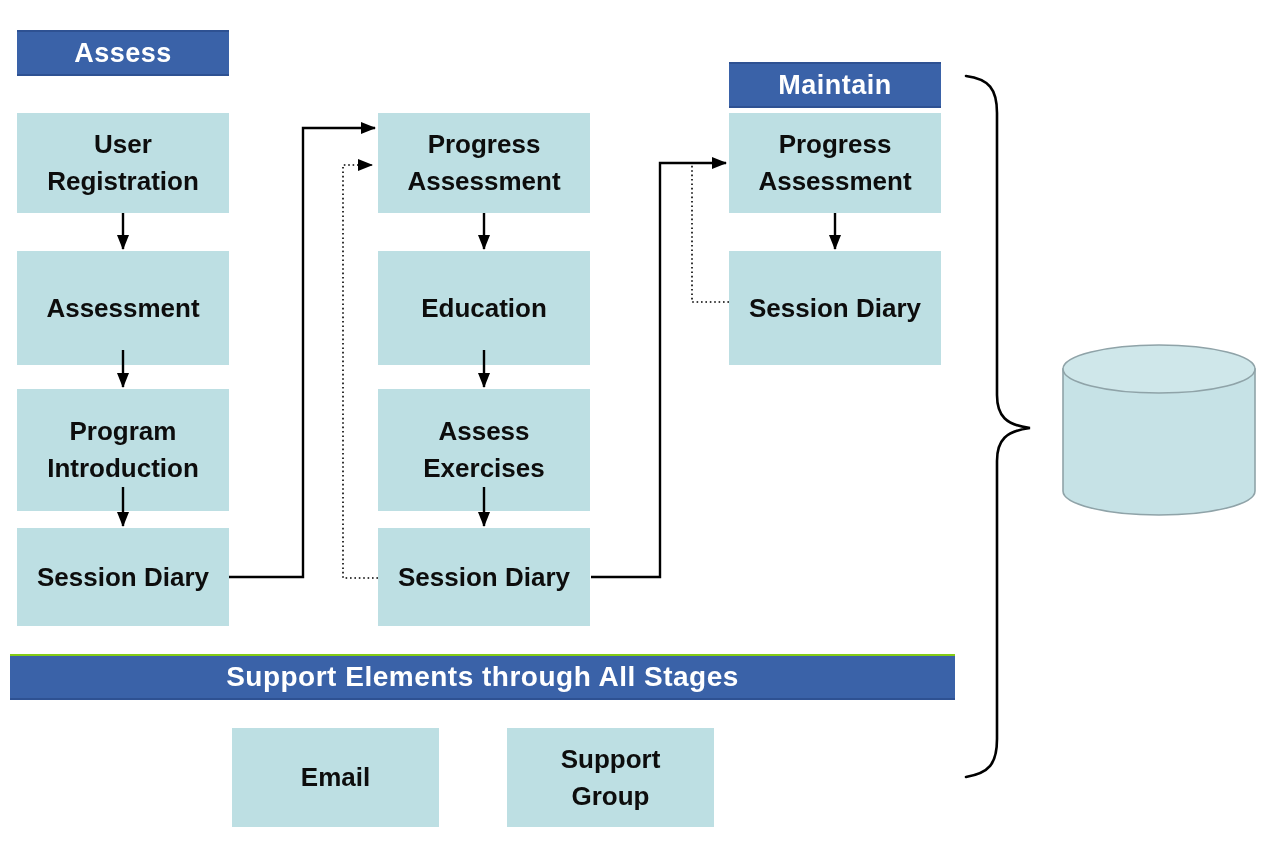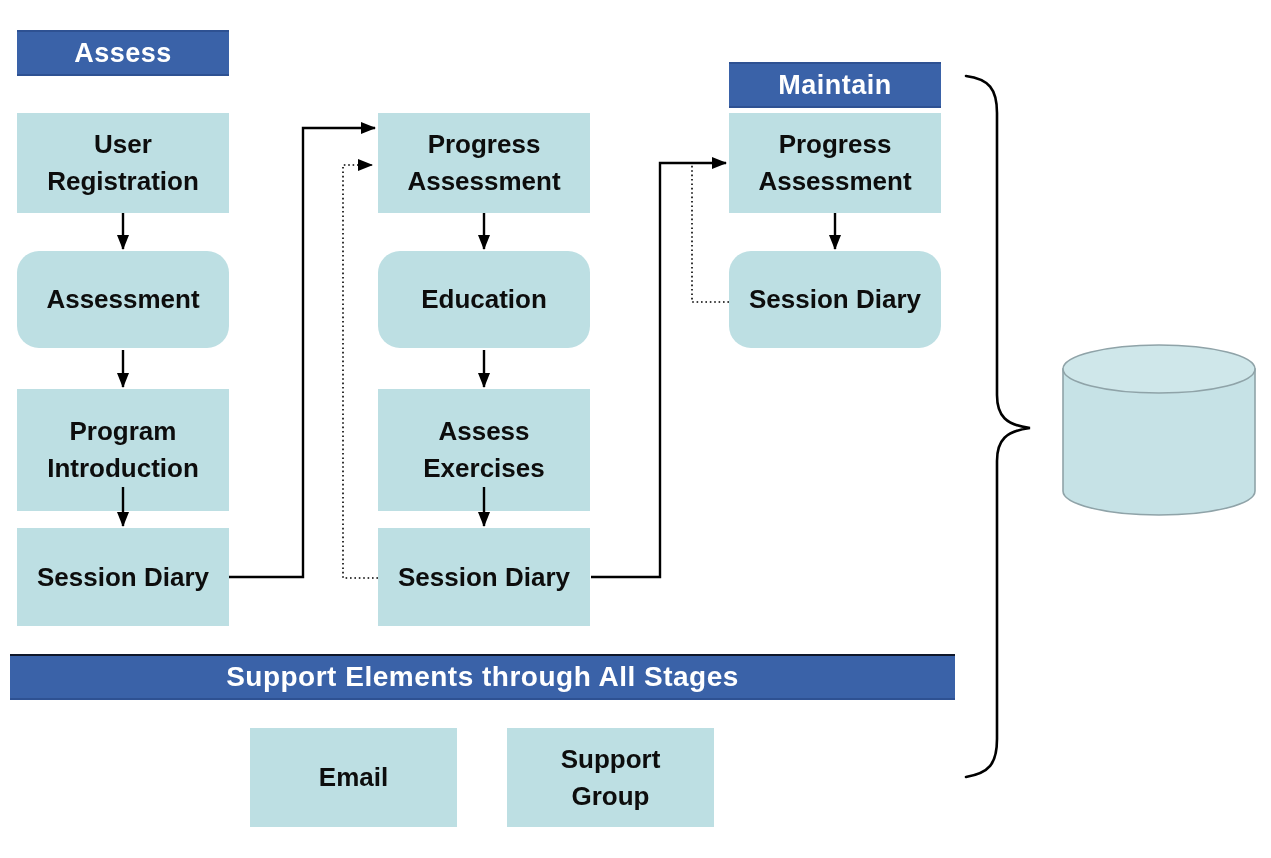--- a/index.html
+++ b/index.html
@@ -13,29 +13,29 @@
     color:#ffffff;font-size:27px;font-weight:700;
     display:flex;align-items:center;justify-content:center;letter-spacing:.5px;
   }
   .node{
     position:absolute;width:212px;background:#BDDFE3;color:#0D0D0D;
     font-size:26px;font-weight:700;line-height:37px;
     display:flex;align-items:center;justify-content:center;text-align:center;
     padding:8px 8px;box-sizing:border-box;
   }
   .r1{top:113px;height:100px;}
-  .r2{top:251px;height:97px;border-radius:22px;}
+  .r2{top:251px;height:114px;}
   .r3{top:389px;height:122px;}
   .r4{top:528px;height:98px;}
   .c1{left:17px;}
   .c2{left:378px;}
   .c3{left:729px;}
   .banner{
     position:absolute;left:10px;top:654px;width:945px;height:42px;
-    background:#3A62A8;border-top:2px solid #0f172a;border-bottom:2px solid #2E5192;
+    background:#3A62A8;border-top:2px solid #84cc16;border-bottom:2px solid #2E5192;
     color:#ffffff;font-size:28px;font-weight:700;letter-spacing:.5px;
     display:flex;align-items:center;justify-content:center;
   }
   .support-node{
     position:absolute;top:728px;width:207px;height:99px;background:#BDDFE3;
     color:#0D0D0D;font-size:26px;font-weight:700;line-height:37px;
     display:flex;align-items:center;justify-content:center;text-align:center;
     white-space:pre-line;
   }
   .db-label{
@@ -60,21 +60,21 @@
 
   <div class="node c2 r1">Progress Assessment</div>
   <div class="node c2 r2">Education</div>
   <div class="node c2 r3">Assess Exercises</div>
   <div class="node c2 r4">Session Diary</div>
 
   <div class="node c3 r1">Progress Assessment</div>
   <div class="node c3 r2">Session Diary</div>
 
   <div class="banner">Support Elements through All Stages</div>
-  <div class="support-node" style="left:250px;text-align:center;">Email</div>
+  <div class="support-node" style="left:232px;text-align:center;">Email</div>
   <div class="support-node" style="left:507px;">Support
 Group</div>
 
   <div class="db-label">Central
 Database</div>
 
   <svg class="overlay" width="1271" height="858" viewBox="0 0 1271 858">
     <defs>
       <marker id="ah" markerUnits="userSpaceOnUse" markerWidth="15" markerHeight="12" refX="14" refY="6" orient="auto">
         <path d="M0,0 L15,6 L0,12 Z" fill="#000000"></path>

